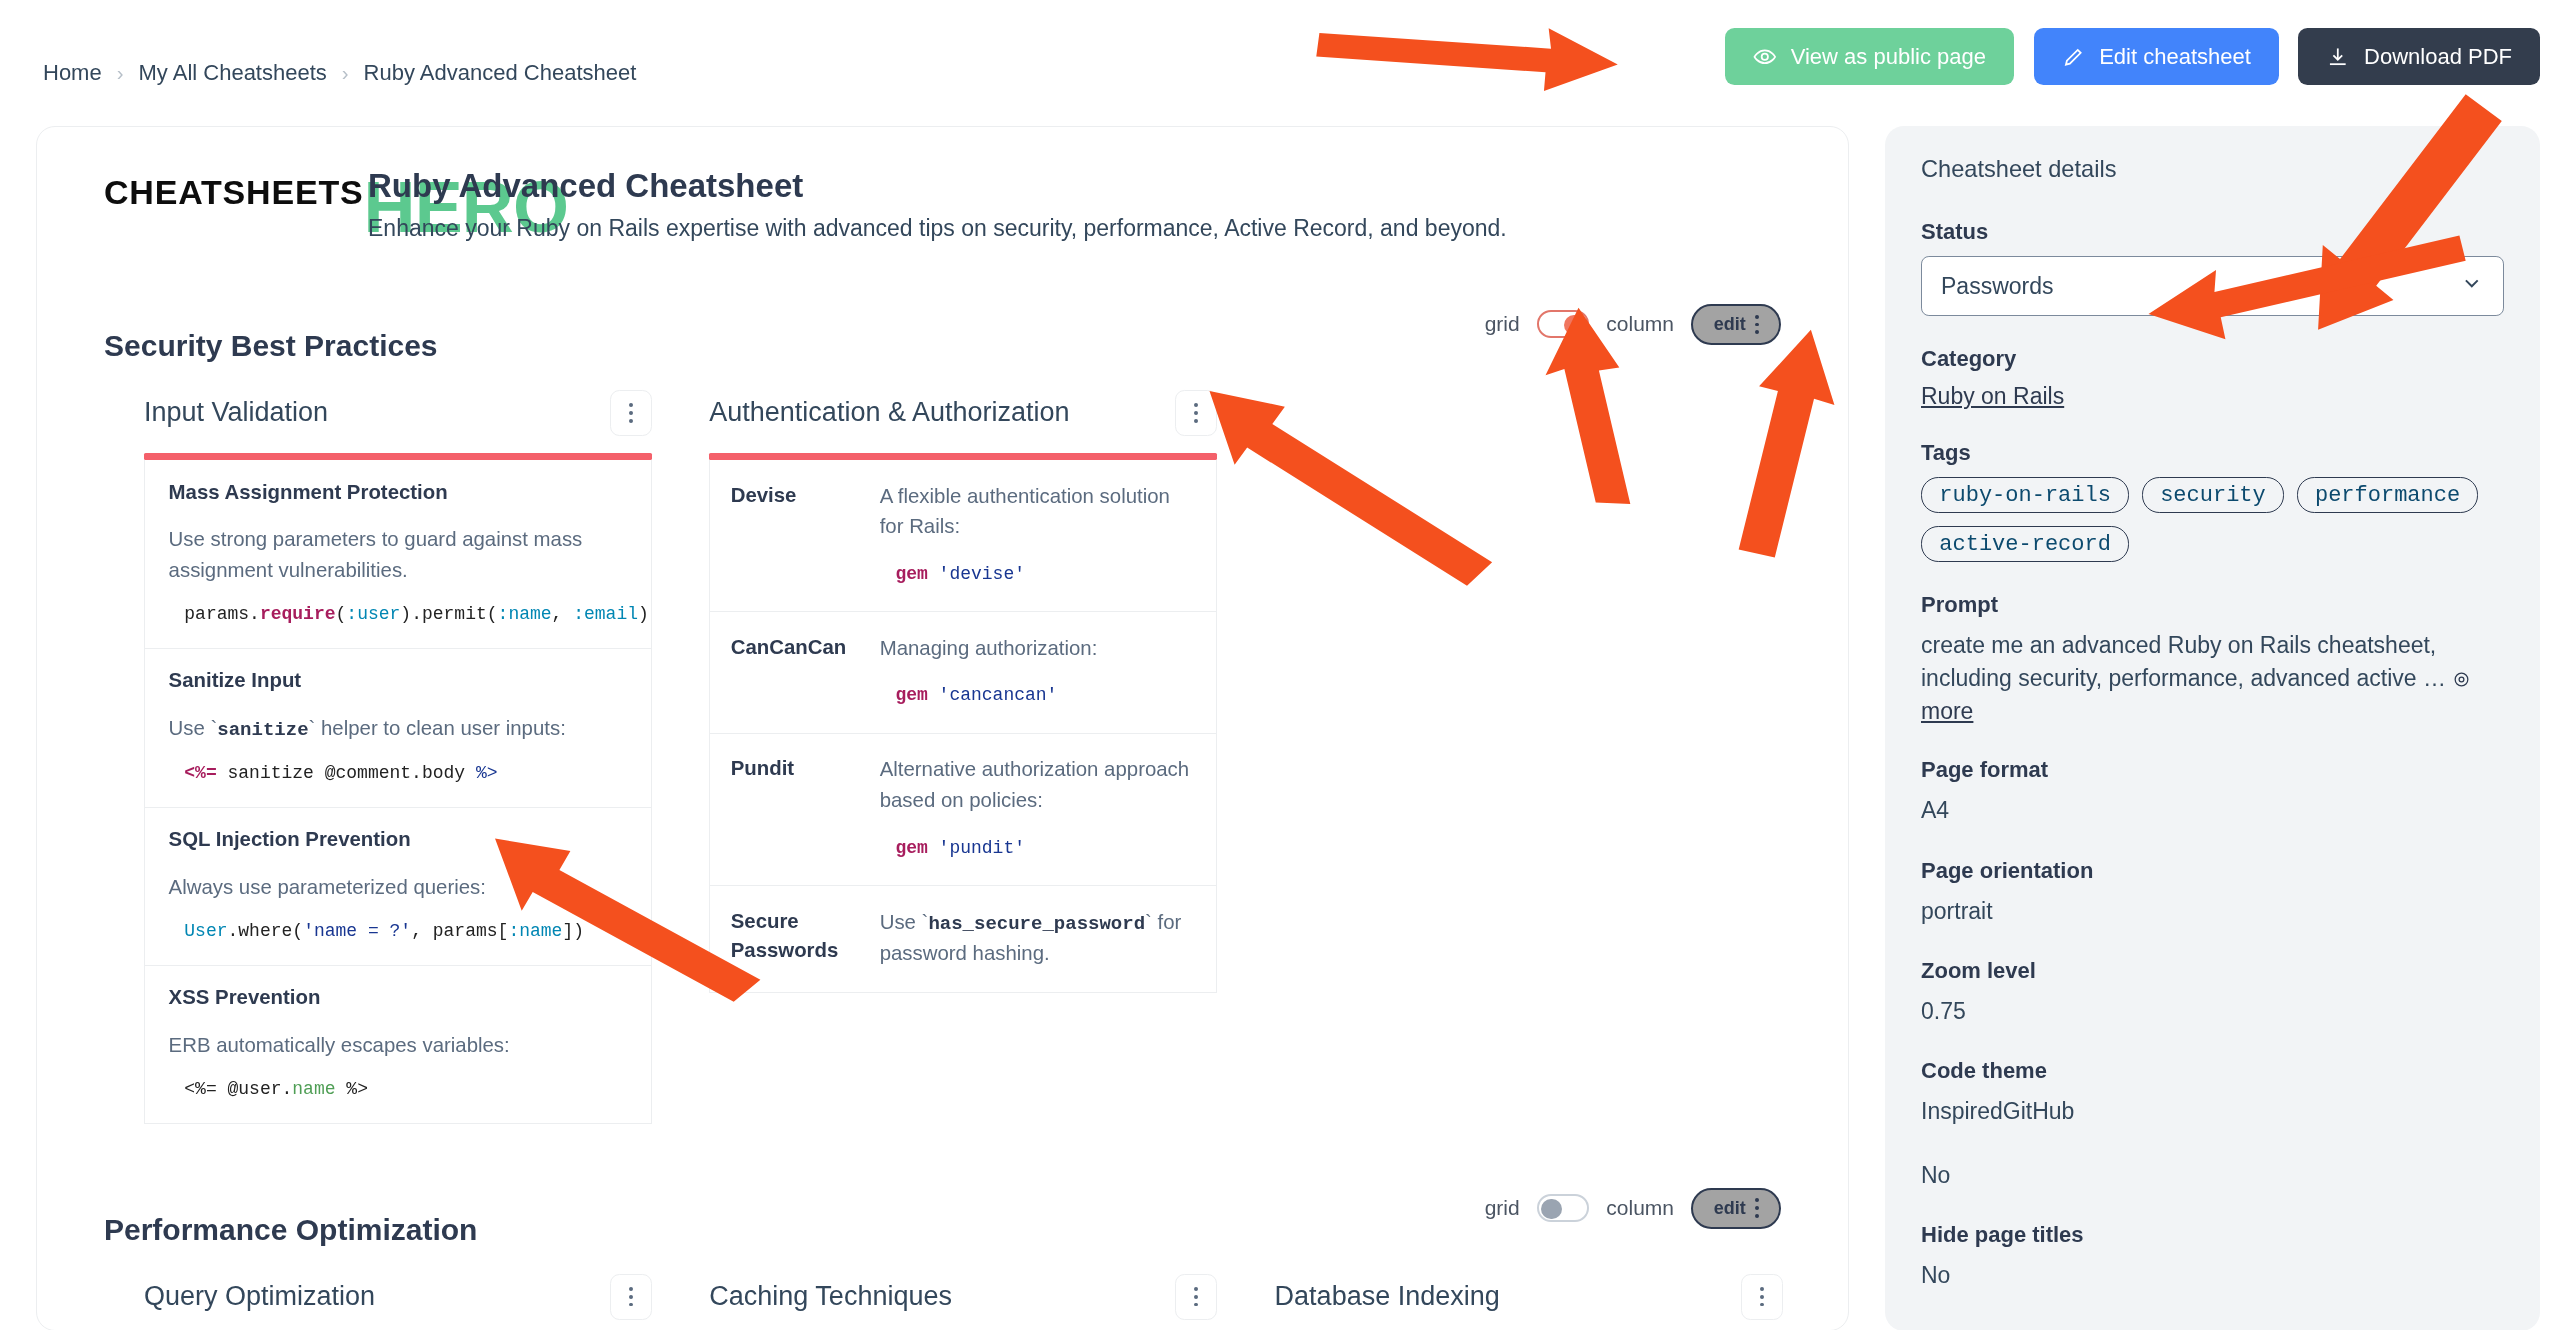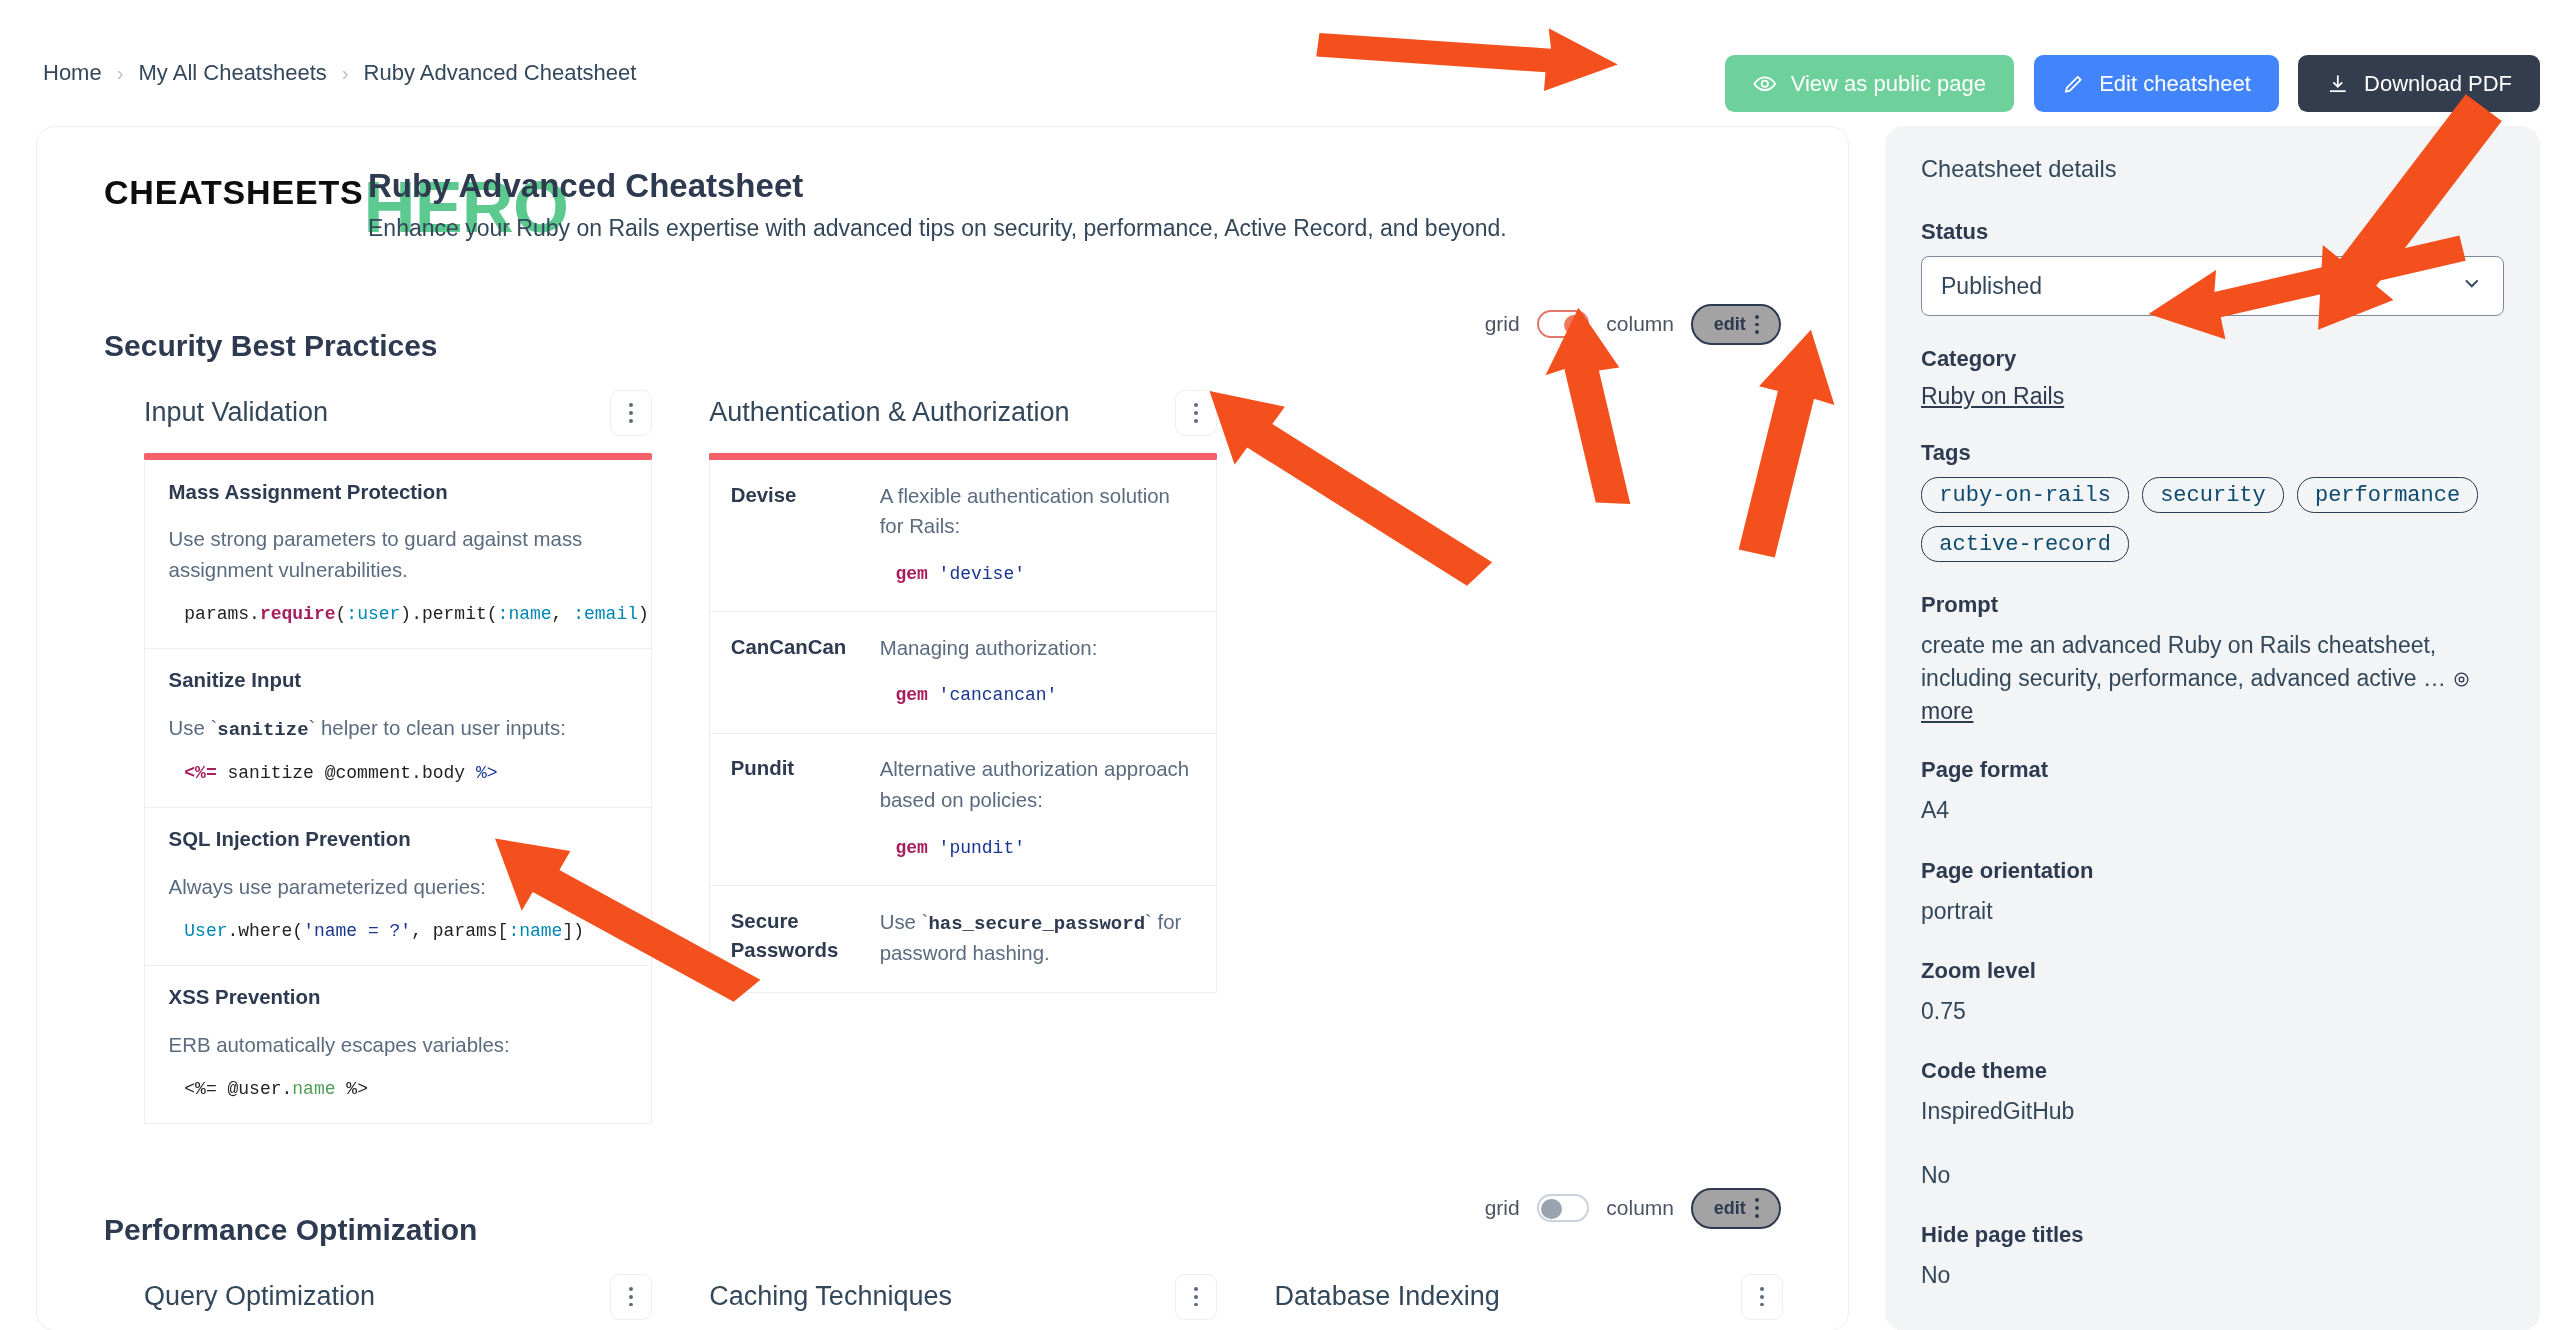--- a/index.html
+++ b/index.html
@@ -24,21 +24,21 @@
   
   .actions {
     position: absolute; right: 36px; top: 28px;
     display: flex; align-items: center; gap: 19.6px;
   }
   .btn {
     display: flex; align-items: center; gap: 14px;
     height: 57px; padding: 0 28px;
     border-radius: 9.4px; border: none;
     font-size: 22px; font-weight: 400; color: #fff;
-    white-space: nowrap; cursor: pointer; margin-top: 27px;
+    white-space: nowrap; cursor: pointer;
   }
   .btn svg { flex: none; display: block; }
   .btn-green { background: #6ed19b; }
   .btn-blue  { background: #4284fb; }
   .btn-dark  { background: #333d4d; }
 
   
   .main-card {
     position: absolute; left: 36px; top: 126px;
     width: 1813px; height: 1205px;
@@ -420,21 +420,21 @@
     </div>
 
   </div>
 
   <aside class="details">
     <div class="details-title">Cheatsheet details</div>
 
     <div class="field">
       <div class="field-label">Status</div>
       <div class="select">
-        <span>Published</span>
+        <span>Passwords</span>
         <span>
           <svg width="23.6" height="23.6" viewBox="0 0 24 24" fill="none" stroke="#33475b" stroke-width="2">
               <path d="M6 9.5l6 6 6-6"></path>
             </svg>
         </span>
       </div>
     </div>
 
     <div class="field">
       <div class="field-label">Category</div>

